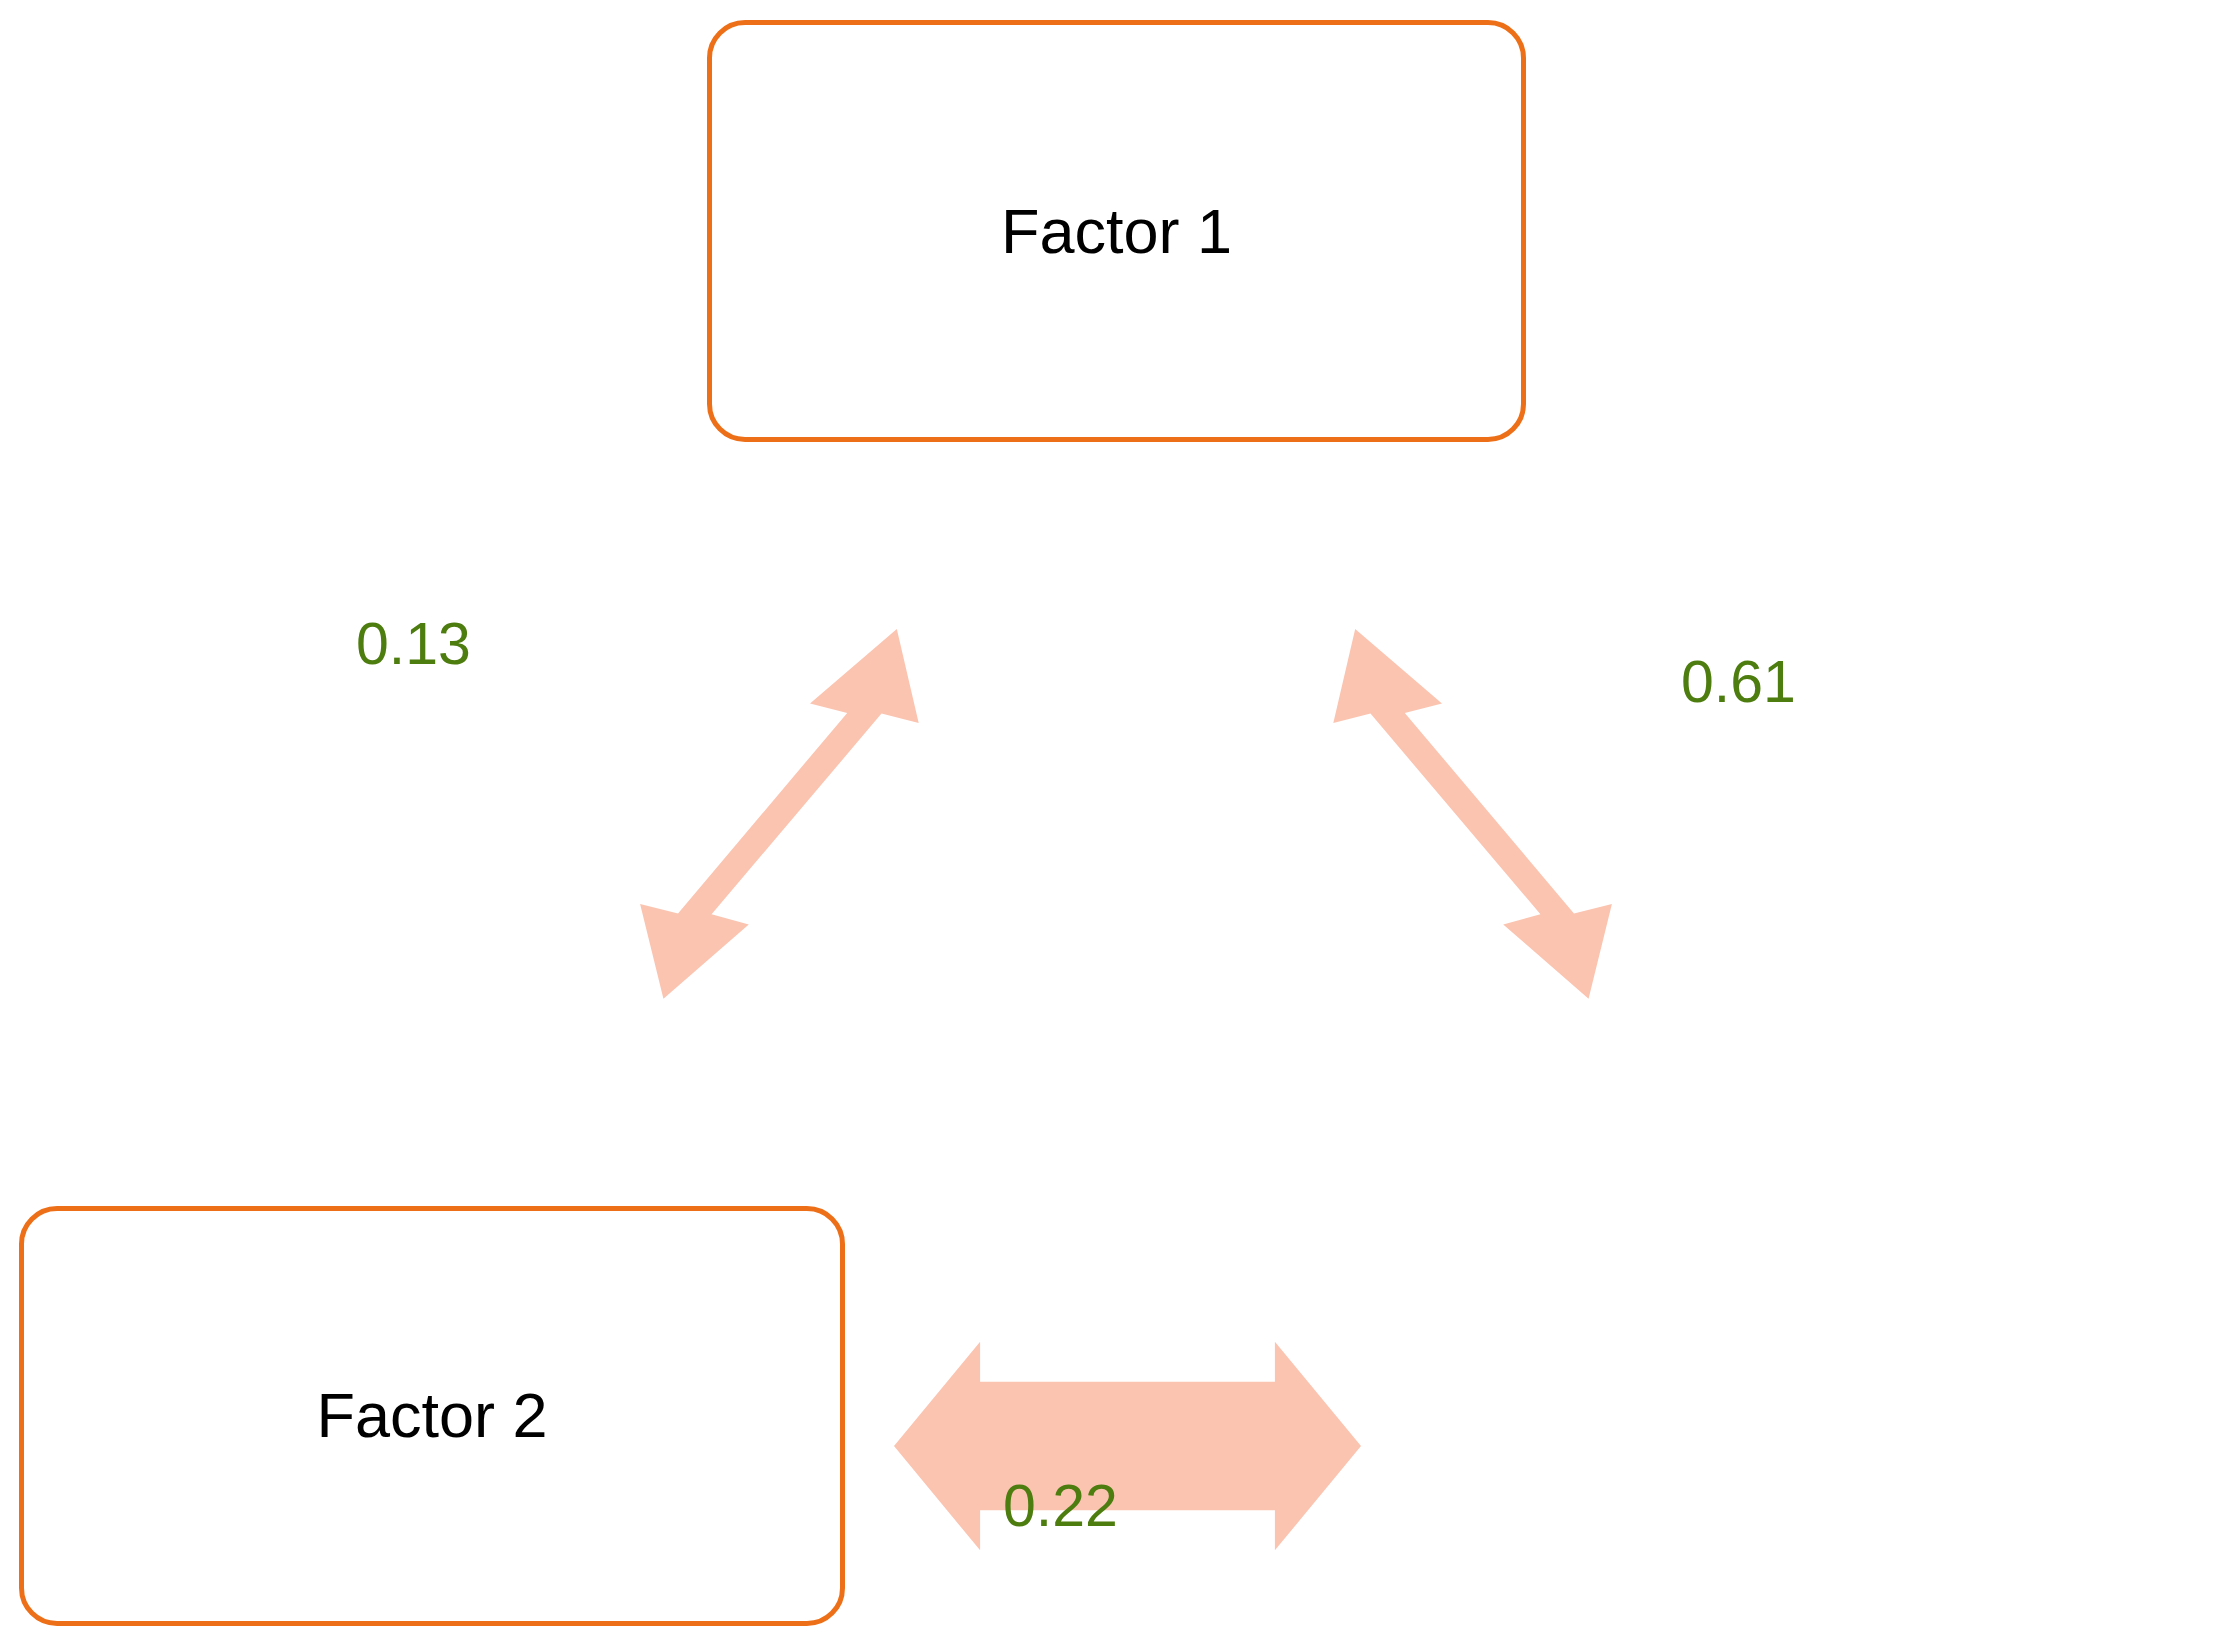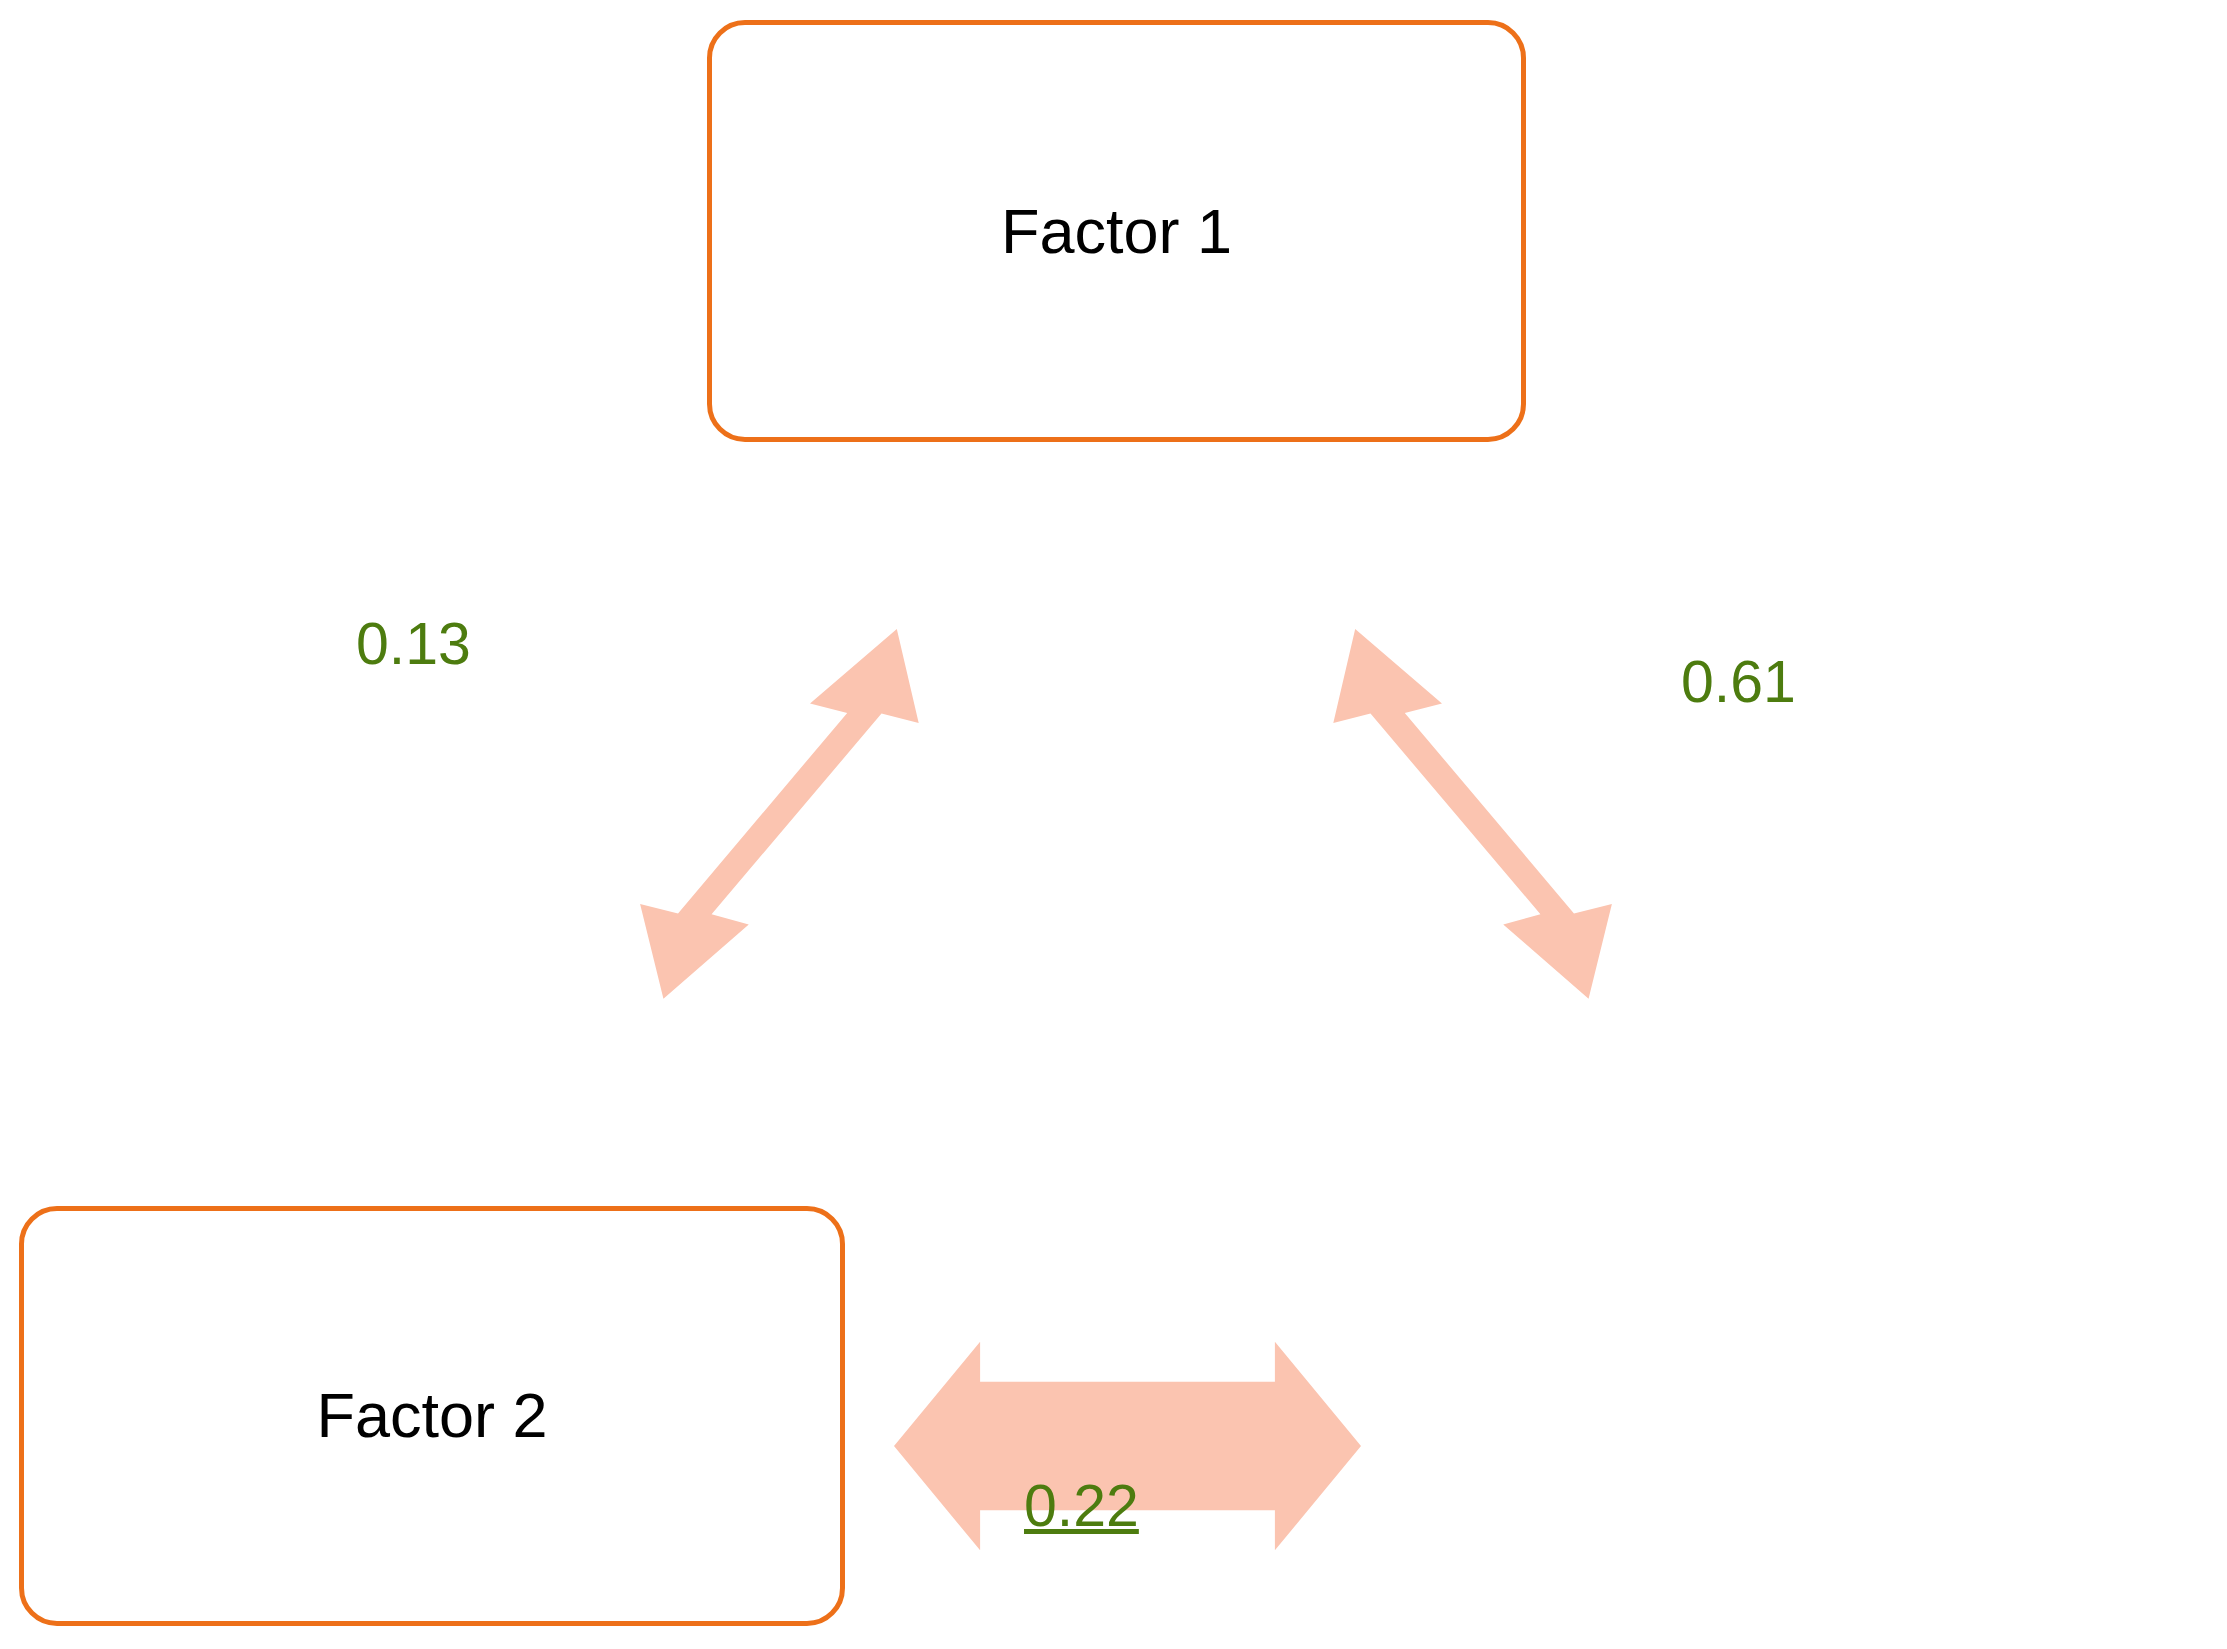--- a/index.html
+++ b/index.html
@@ -56,21 +56,21 @@
   
   .corr-label {
     position: absolute;
     color: #4d7c0f;
     font-size: 59px;
     line-height: 1;
     white-space: nowrap;
   }
   #label-013 { left: 356px;  top: 615px; }
   #label-061 { left: 1681px; top: 615px; margin-top: 38px; }
-  #label-022 { left: 1024px; top: 1477px; text-decoration: underline; }
+  #label-022 { left: 1003px; top: 1477px; }
 </style>
 </head>
 <body>
 
 <div id="stage">
 
   <div class="factor-box" id="box-factor1">
     <div class="factor-line">Factor 1</div>
   </div>
 

